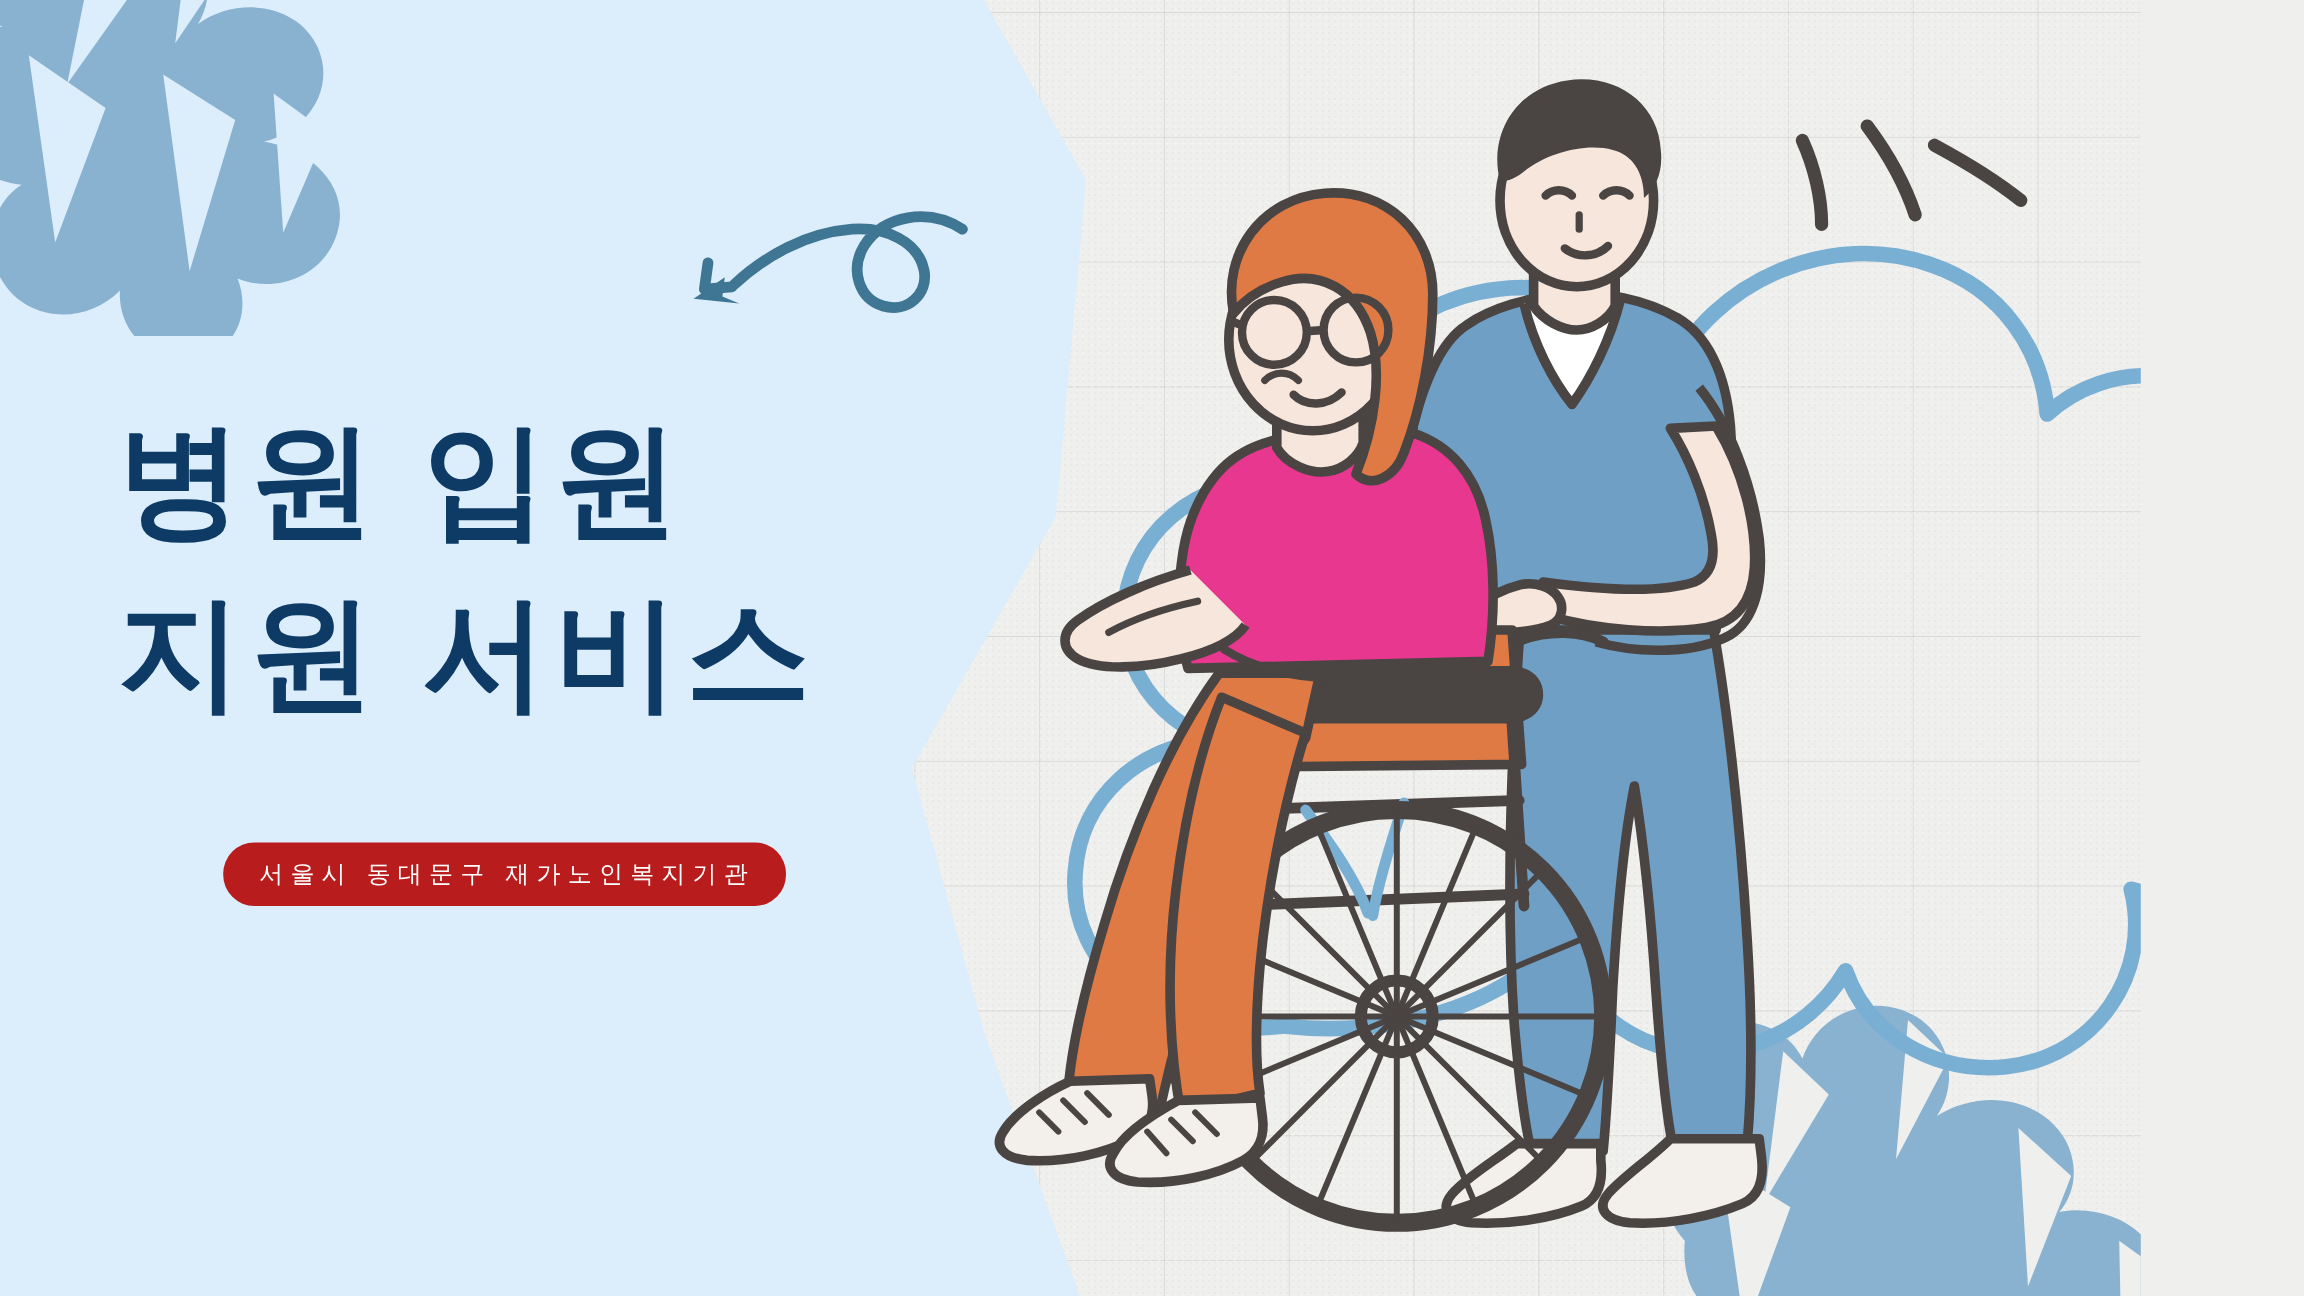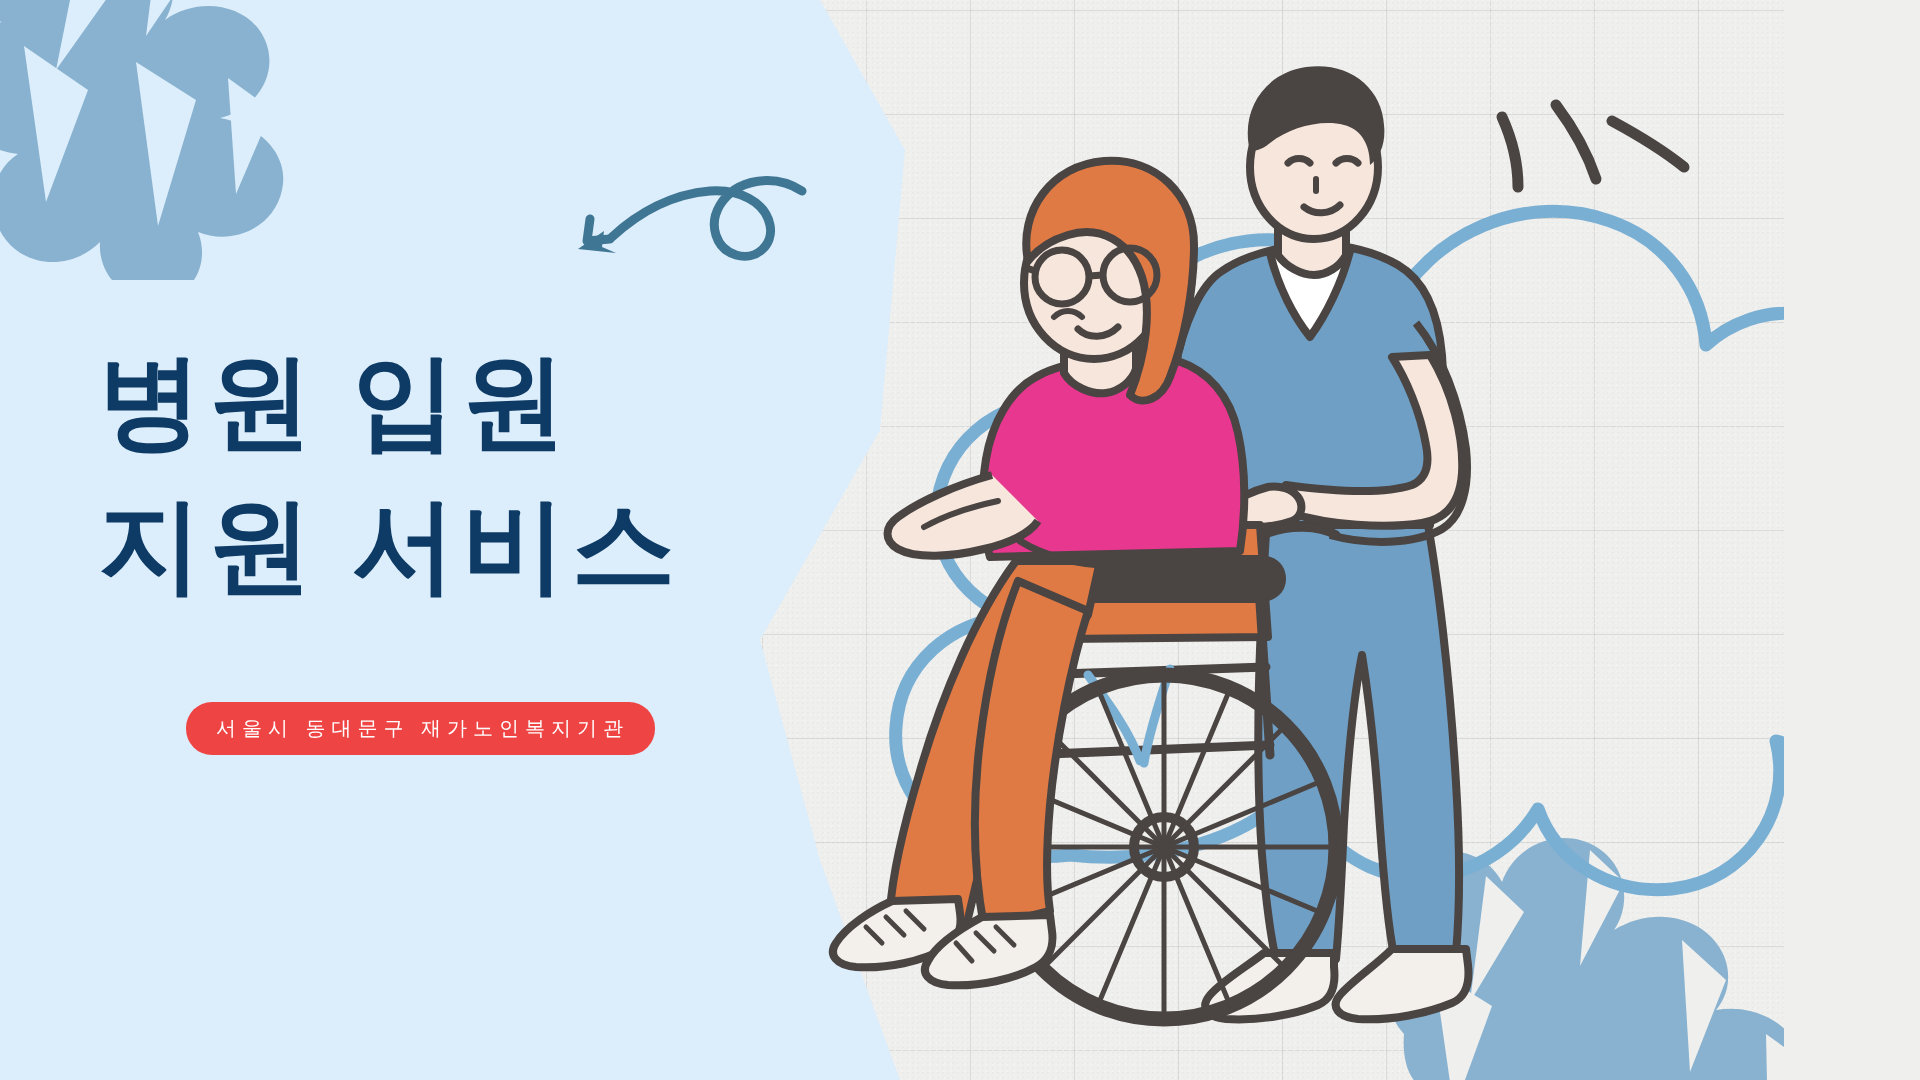--- a/index.html
+++ b/index.html
@@ -50,21 +50,21 @@
     color:#0d3b66;
     font-size:104px;
     line-height:1.38;
     font-weight:700;
     letter-spacing:.055em;
     white-space:pre-line;
   }
   .badge{
     position:absolute;left:186px;top:702px;
     display:inline-block;
-    background:#ef4444;
+    background:#b91c1c;
     color:#ffffff;
     font-size:20px;
     letter-spacing:.30em;
     padding:13px 26px 13px 30px;
     border-radius:26px;
     font-weight:400;
     white-space:nowrap;
   }
 
   

